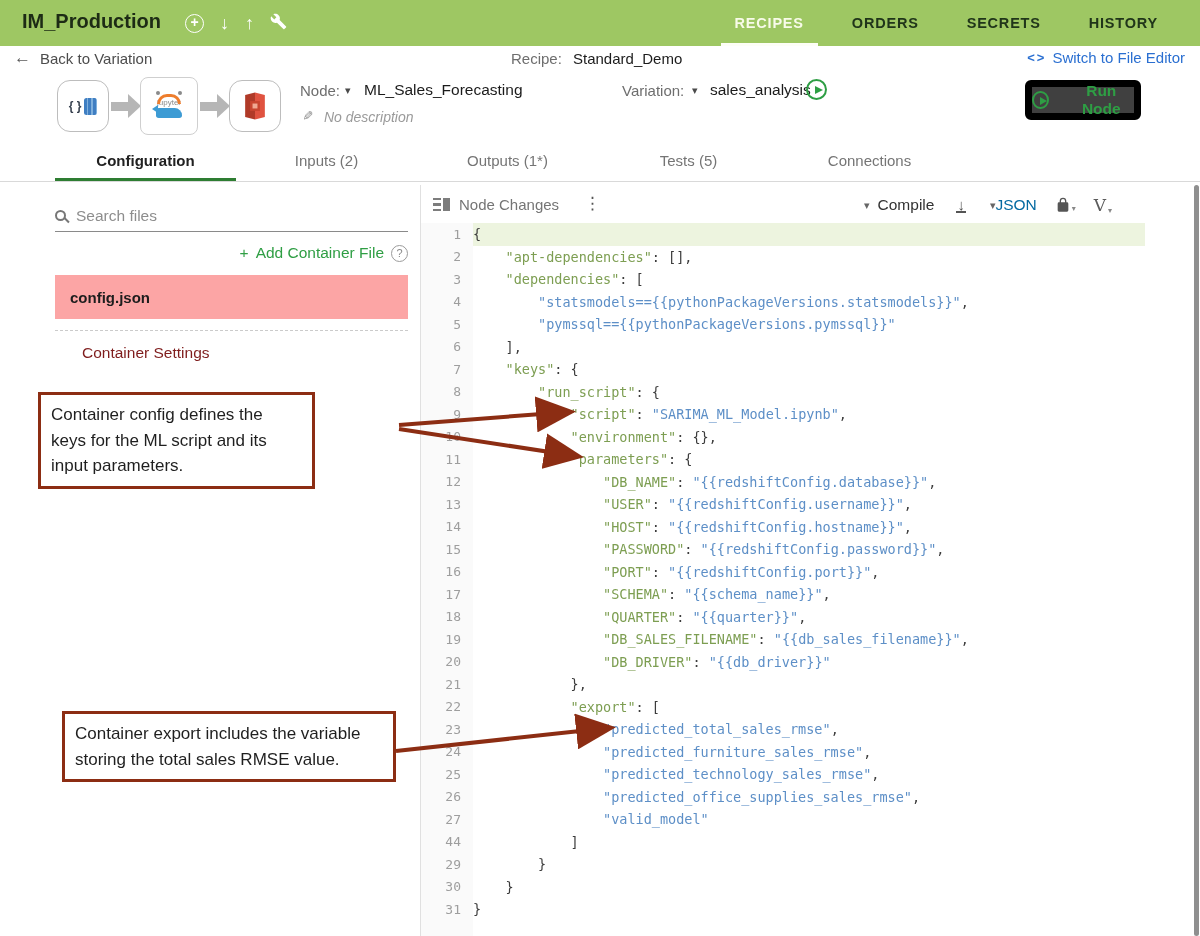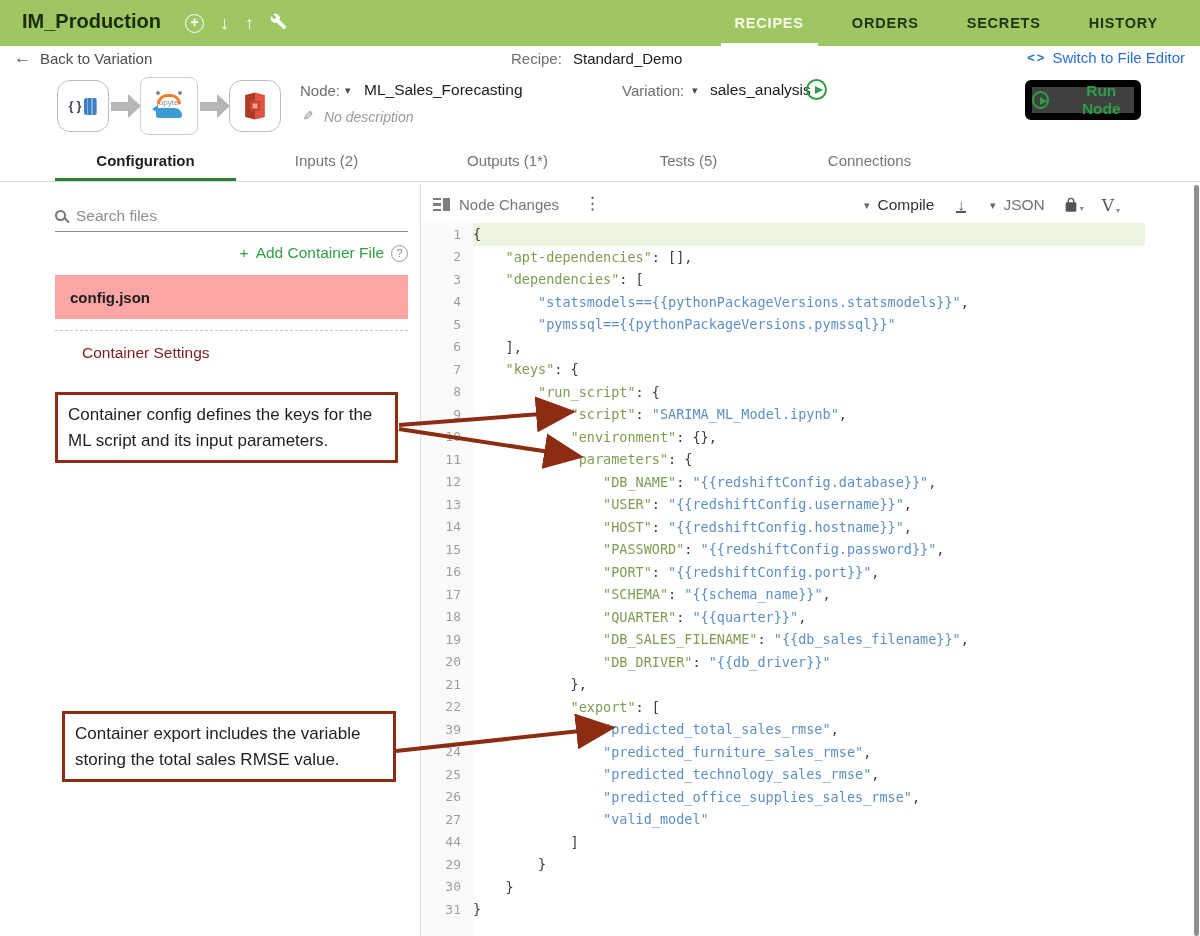--- a/index.html
+++ b/index.html
@@ -86,39 +86,39 @@
   .vc-icon { display:flex; gap:2px; }
   .vc-lines { width:8px; height:13px; background:repeating-linear-gradient(#7d7d7d 0 2.4px, transparent 2.4px 5.3px); }
   .vc-block { width:7px; height:13px; background:#7d7d7d; }
   .vc-label { font-size:15px; color:#757575; }
   .kebab-icon { position:absolute; left:163px; top:8px; font-size:17px; color:#555; letter-spacing:0; cursor:pointer; }
   .tb-right { position:absolute; left:443px; top:10px; display:flex; align-items:center; }
   .tb-caret { color:#666; font-size:11px; }
   .compile-label { font-size:15.5px; color:#333; margin:0 0 0 8px; cursor:pointer; }
   .download-icon { margin-left:22px; color:#555; font-size:15px; font-weight:bold; line-height:13px; border-bottom:2.5px solid #555; padding:0 1px 0px 1px; cursor:pointer; }
   .json-caret { margin-left:24px; }
-  .json-label { font-size:15.5px; color:#737373; margin-left:8px; cursor:pointer; }
+  .json-label { font-size:15.5px; color:#0369a1; margin-left:0; cursor:pointer; }
   .lock-wrap { margin-left:18px; display:flex; align-items:flex-end; gap:1px; cursor:pointer; }
   .mini-caret { color:#888; font-size:8px; }
   .v-wrap { margin-left:18px; display:flex; align-items:flex-end; gap:2px; cursor:pointer; }
   .v-glyph { font-family:"DejaVu Serif", serif; font-size:17px; color:#5c5c5c; }
   .gutter-bg { position:absolute; left:0; top:38px; bottom:0; width:52px; background:#fafafa; }
   .code-rows { position:absolute; left:0; top:38px; right:0; }
   .crow { display:flex; height:22.5px; align-items:center; }
   .ln { flex:0 0 52px; text-align:right; padding-right:12px; font-family:"DejaVu Sans Mono",monospace; font-size:13px; color:#9e9e9e; }
   .cl { flex:0 0 672px; font-family:"DejaVu Sans Mono",monospace; font-size:13.5px; line-height:22.5px; white-space:pre; }
   .crow.hl .cl { background:#edf4df; }
   .tk-p { color:#3c3c3c; }
   .tk-k { color:#7d9e52; }
   .tk-s { color:#5d8fc7; }
   .scroll-strip { position:absolute; right:1px; top:185px; bottom:0; width:5px; background:#8f8f8f; border-radius:3px; }
 
   
   .callout { position:absolute; border:3px solid #8c2d13; background:#fff; padding:7px 10px; font-size:17px; line-height:1.5; color:#1f1f1f; z-index:6; }
-  .callout1 { left:55px; top:392px; width:343px; }
+  .callout1 { left:38px; top:392px; width:277px; }
   .callout2 { left:62px; top:711px; width:334px; }
   .arrows-overlay { position:absolute; left:0; top:0; width:1200px; height:936px; pointer-events:none; z-index:5; }
 
   
   .lock-svg { width:16px; height:16px; fill:#555; }
   .wrench-svg { width:17px; height:17px; fill:#fff; }
   .redshift-svg { width:30px; height:32px; }
 </style>
 </head>
 <body>
@@ -331,21 +331,21 @@
         </div>
         <div class="crow">
           <div class="ln">21</div>
           <div class="cl"><span class="tk-p">            },</span></div>
         </div>
         <div class="crow">
           <div class="ln">22</div>
           <div class="cl"><span class="tk-p">            </span><span class="tk-k">"export"</span><span class="tk-p">: [</span></div>
         </div>
         <div class="crow">
-          <div class="ln">39</div>
+          <div class="ln">23</div>
           <div class="cl"><span class="tk-p">                </span><span class="tk-s">"predicted_total_sales_rmse"</span><span class="tk-p">,</span></div>
         </div>
         <div class="crow">
           <div class="ln">24</div>
           <div class="cl"><span class="tk-p">                </span><span class="tk-s">"predicted_furniture_sales_rmse"</span><span class="tk-p">,</span></div>
         </div>
         <div class="crow">
           <div class="ln">25</div>
           <div class="cl"><span class="tk-p">                </span><span class="tk-s">"predicted_technology_sales_rmse"</span><span class="tk-p">,</span></div>
         </div>

